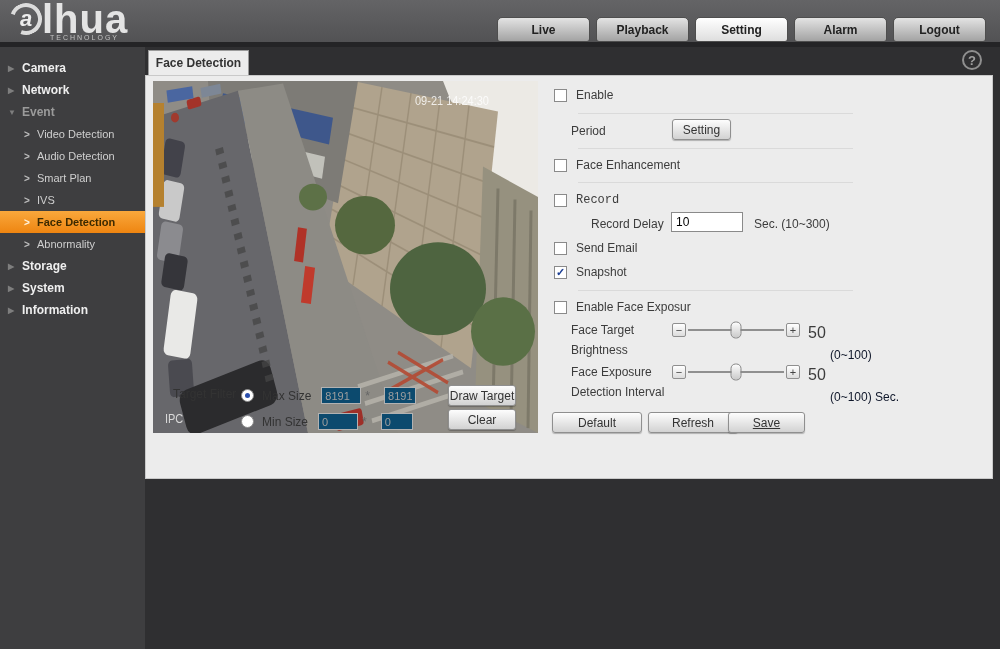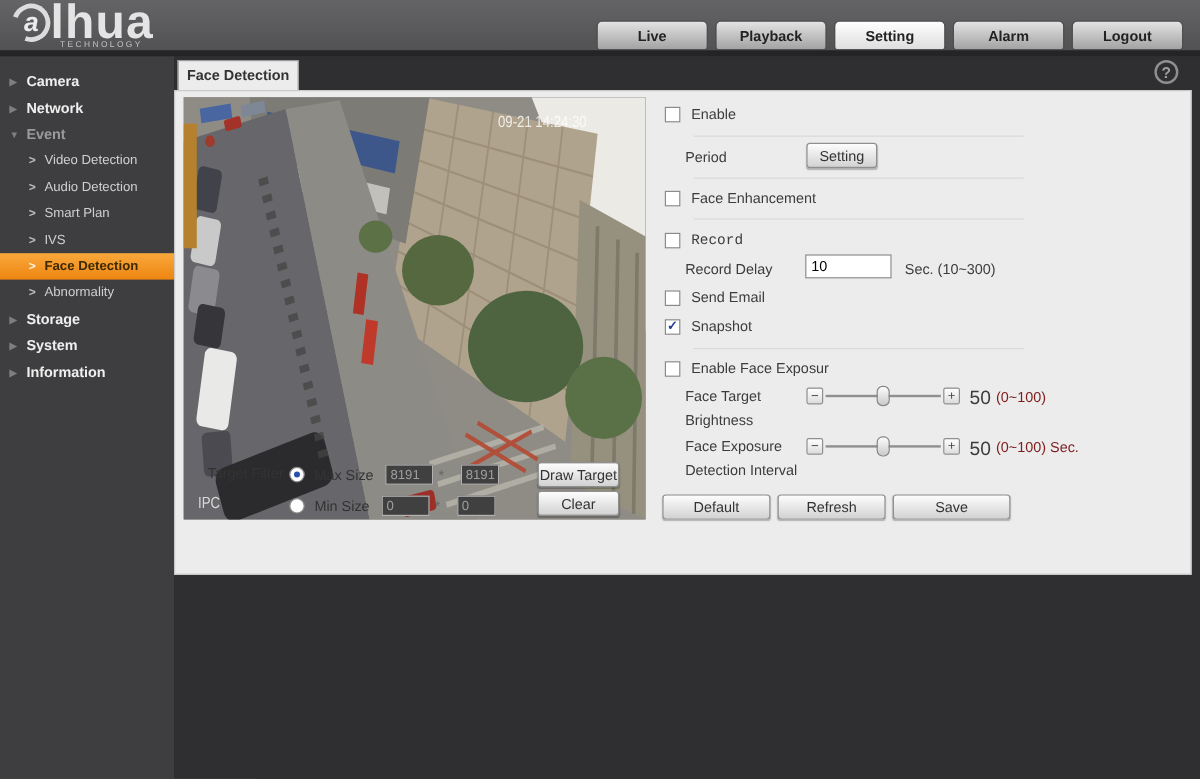--- a/index.html
+++ b/index.html
@@ -53,21 +53,21 @@
   .video { position:absolute; left:7px; top:5px; width:385px; height:352px; background:#8f8c86; }
   .video svg { display:block; width:100%; height:100%; }
 
   
   .filter-label { position:absolute; left:27px; top:311px; font-size:12px; color:#333; }
   .radio-row { position:absolute; display:flex; align-items:center; font-size:12px; color:#333; }
   .radio { width:13px; height:13px; border:1px solid #8a8a8a; border-radius:50%; background:#fff;
            margin-right:8px; position:relative; cursor:pointer; flex:none; }
   .radio.on::after { content:""; position:absolute; left:3px; top:3px; width:5px; height:5px;
                      border-radius:50%; background:#2a4fae; }
-  .size-input { width:40px; height:17px; border:1px solid #b2b2b2; background:#404040;
+  .size-input { width:40px; height:17px; border:1px solid #b2b2b2; background:#0c4a6e;
                 color:#9e9e9e; font-size:11px; font-family:inherit; padding:0 3px; margin-left:10px; }
   .size-input.small { width:32px; }
   .star { margin:0 4px; color:#666; font-size:12px; }
   .gbtn { border:1px solid #8f8f8f; border-radius:3px; background:linear-gradient(#fdfdfd,#d2d2d2);
           font-family:inherit; font-size:12px; color:#333; cursor:pointer;
           box-shadow:0 1px 1px rgba(0,0,0,.25); }
   .btn-draw, .btn-clear { position:absolute; left:302px; width:68px; height:21px; }
   .btn-draw { top:309px; } .btn-clear { top:333px; }
 
   
@@ -84,21 +84,21 @@
   .btn-setting { position:absolute; left:124px; width:59px; height:21px; }
   .slider { position:absolute; left:124px; display:flex; align-items:center; height:16px; }
   .sbtn { width:14px; height:14px; border:1px solid #8f8f8f; border-radius:2px;
           background:linear-gradient(#fff,#dcdcdc); font-size:11px; line-height:11px; color:#444;
           display:flex; align-items:center; justify-content:center; cursor:pointer; flex:none; }
   .track { position:relative; width:96px; height:2px; background:#8f8f8f; margin:0 2px; }
   .thumb { position:absolute; left:50%; top:50%; transform:translate(-50%,-50%); width:11px;
            height:17px; border:1px solid #868686; border-radius:5px;
            background:linear-gradient(#fcfcfc,#cacaca); cursor:pointer; }
   .sval { position:absolute; left:260px; font-size:16px; color:#3c3c3c; }
-  .srange { position:absolute; left:282px; font-size:12px; color:#7f1d1d; white-space:nowrap; }
+  .srange { position:absolute; left:282px; font-size:12px; color:#0f172a; white-space:nowrap;margin-top:24px; }
   .actions { position:absolute; top:336px; left:0; }
   .actions .gbtn { position:absolute; height:21px; }
 </style>
 </head>
 <body>
 
 <div class="page">
 
   <div class="header">
     <div class="logo">
@@ -297,21 +297,21 @@
           <div class="checkbox"></div>
           <span>Face Enhancement</span>
         </div>
         <div class="divider" style="top:106px;"></div>
 
         <div class="srow" style="left:6px; top:117px;font-family:Liberation Mono, monospace;">
           <div class="checkbox"></div>
           <span>Record</span>
         </div>
 
-        <div class="slabel" style="top:141px;">Record Delay</div>
+        <div class="slabel" style="top:141px;margin-left:20px;">Record Delay</div>
         <input class="num-input" style="top: 136px;" value="10">
         <div class="suffix" style="top:141px;">Sec. (10~300)</div>
 
         <div class="srow" style="left:6px; top:165px;">
           <div class="checkbox"></div>
           <span>Send Email</span>
         </div>
 
         <div class="srow" style="left:6px; top:189px;">
           <div class="checkbox">
@@ -346,18 +346,18 @@
             <div class="thumb"></div>
           </div>
           <div class="sbtn">+</div>
         </div>
         <div class="sval" style="top:290px;">50</div>
         <div class="srange" style="top:290px;">(0~100) Sec.</div>
 
         <div class="actions">
           <button class="gbtn" style="left:4px; width:90px;">Default</button>
           <button class="gbtn" style="left:100px; width:90px;">Refresh</button>
-          <button class="gbtn" style="left:196px; width:98px;">Save</button>
+          <button class="gbtn" style="left:180px; width:77px;text-decoration:underline;">Save</button>
         </div>
       </div>
     </div>
   </div>
 </div>
 
 </body></html>

